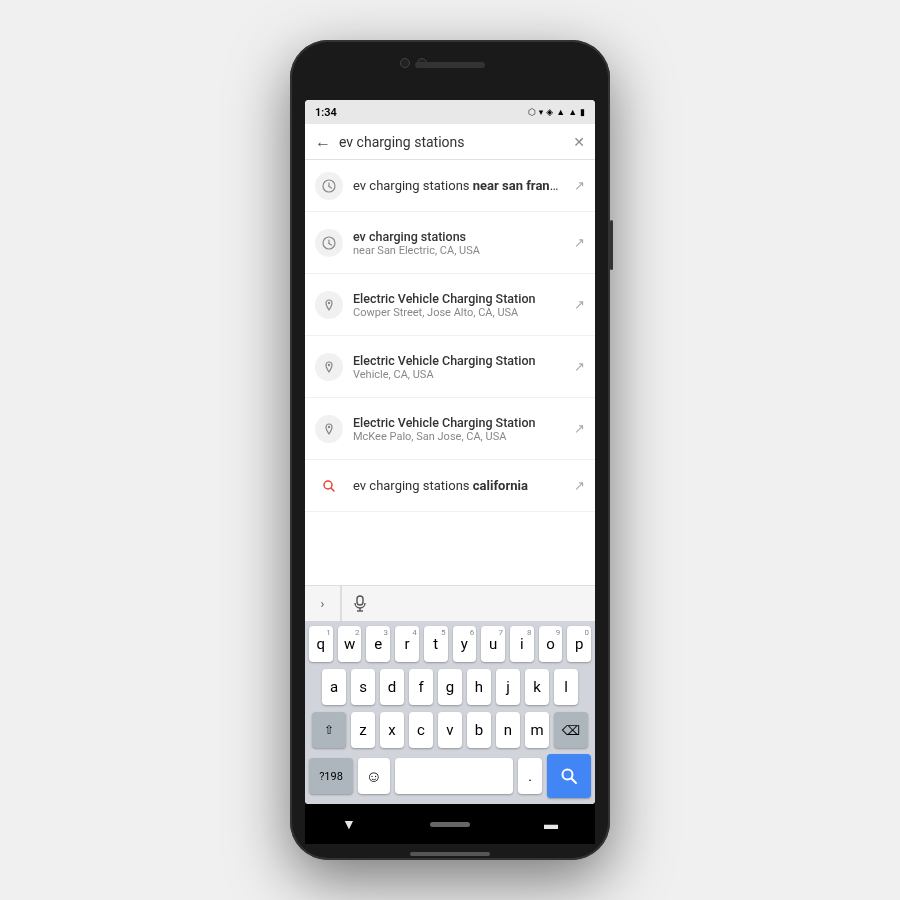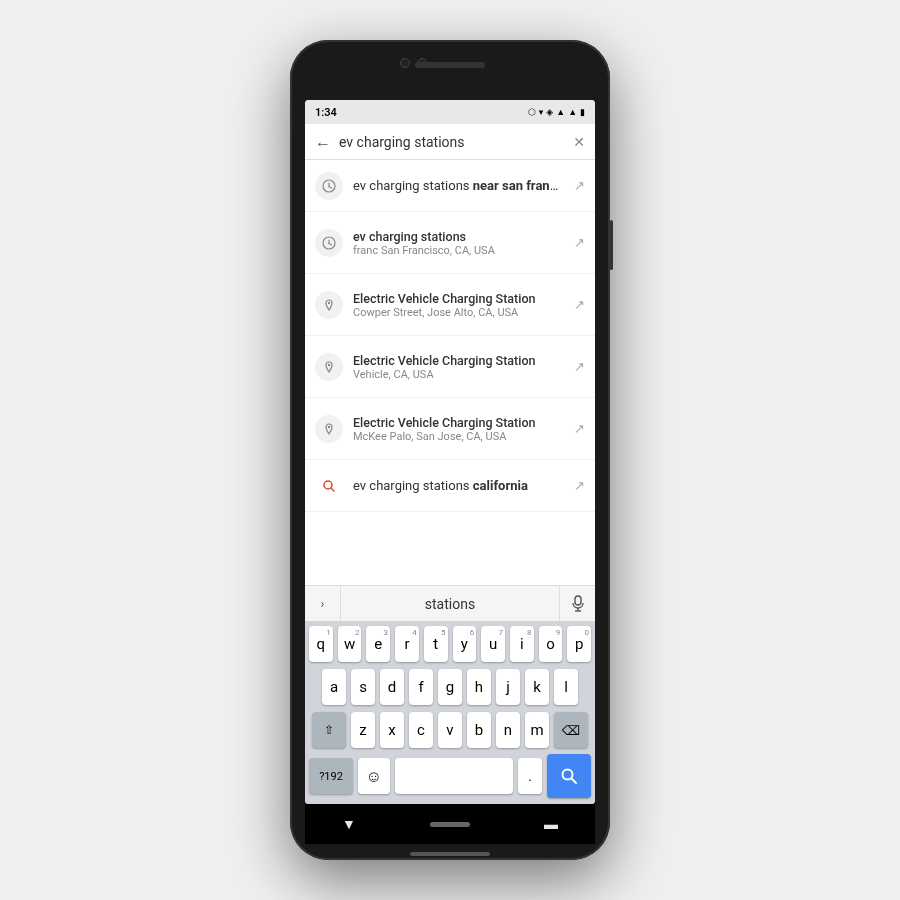--- a/index.html
+++ b/index.html
@@ -393,21 +393,21 @@
       <div class="suggestion-item two-line">
         <div class="suggestion-icon-wrap">
           <svg width="14" height="14" viewBox="0 0 14 14">
             <circle cx="7" cy="7" r="6" fill="none" stroke="#888" stroke-width="1.2"></circle>
             <line x1="7" y1="4" x2="7" y2="7.5" stroke="#888" stroke-width="1.2" stroke-linecap="round"></line>
             <line x1="7" y1="7.5" x2="9.5" y2="9" stroke="#888" stroke-width="1.2" stroke-linecap="round"></line>
           </svg>
         </div>
         <div class="suggestion-text-wrap">
           <div class="suggestion-main has-sub">ev charging stations</div>
-          <div class="suggestion-sub">franc San Francisco, CA, USA</div>
+          <div class="suggestion-sub">near San Electric, CA, USA</div>
         </div>
         <div class="suggestion-arrow">↗</div>
       </div>
 
       <div class="suggestion-item two-line">
         <div class="suggestion-icon-wrap">
           <svg width="14" height="14" viewBox="0 0 14 14">
             <path d="M7 2C5.3 2 4 3.3 4 5c0 2.5 3 7 3 7s3-4.5 3-7c0-1.7-1.3-3-3-3z" fill="none" stroke="#888" stroke-width="1.2"></path>
             <circle cx="7" cy="5" r="1.2" fill="#888"></circle>
           </svg>
@@ -459,21 +459,20 @@
             ev charging stations <span class="bold">california</span>
           </div>
         </div>
         <div class="suggestion-arrow">↗</div>
       </div>
 
     </div>
 
     <div class="keyboard-suggest-bar">
       <div class="suggest-expand-btn">›</div>
-      <div class="suggest-word">stations</div>
       <div class="suggest-mic-btn">
         <svg width="14" height="18" viewBox="0 0 14 18">
           <rect x="4" y="1" width="6" height="9" rx="3" fill="none" stroke="#555" stroke-width="1.4"></rect>
           <path d="M2 8c0 2.8 2.2 5 5 5s5-2.2 5-5" fill="none" stroke="#555" stroke-width="1.4"></path>
           <line x1="7" y1="13" x2="7" y2="16" stroke="#555" stroke-width="1.4"></line>
           <line x1="4" y1="16" x2="10" y2="16" stroke="#555" stroke-width="1.4"></line>
         </svg>
       </div>
     </div>
 
@@ -540,21 +539,21 @@
         <div class="key" style="width:24px">x</div>
         <div class="key" style="width:24px">c</div>
         <div class="key" style="width:24px">v</div>
         <div class="key" style="width:24px">b</div>
         <div class="key" style="width:24px">n</div>
         <div class="key" style="width:24px">m</div>
         <div class="key key-special" style="width:34px;font-size:13px">⌫</div>
       </div>
 
       <div class="bottom-bar-row">
-        <div class="key key-special" style="width:44px;font-size:11px">?192</div>
+        <div class="key key-special" style="width:44px;font-size:11px">?198</div>
         <div class="key" style="width:32px;font-size:16px">☺</div>
         <div class="key key-space" style="flex:1;font-size:12px;color:#999"></div>
         <div class="key" style="width:24px;font-size:14px">.</div>
         <div class="key-search-btn">
           <svg width="18" height="18" viewBox="0 0 18 18">
             <circle cx="7.5" cy="7.5" r="5" fill="none" stroke="#fff" stroke-width="2"></circle>
             <line x1="11.5" y1="11.5" x2="16" y2="16" stroke="#fff" stroke-width="2" stroke-linecap="round"></line>
           </svg>
         </div>
       </div>

